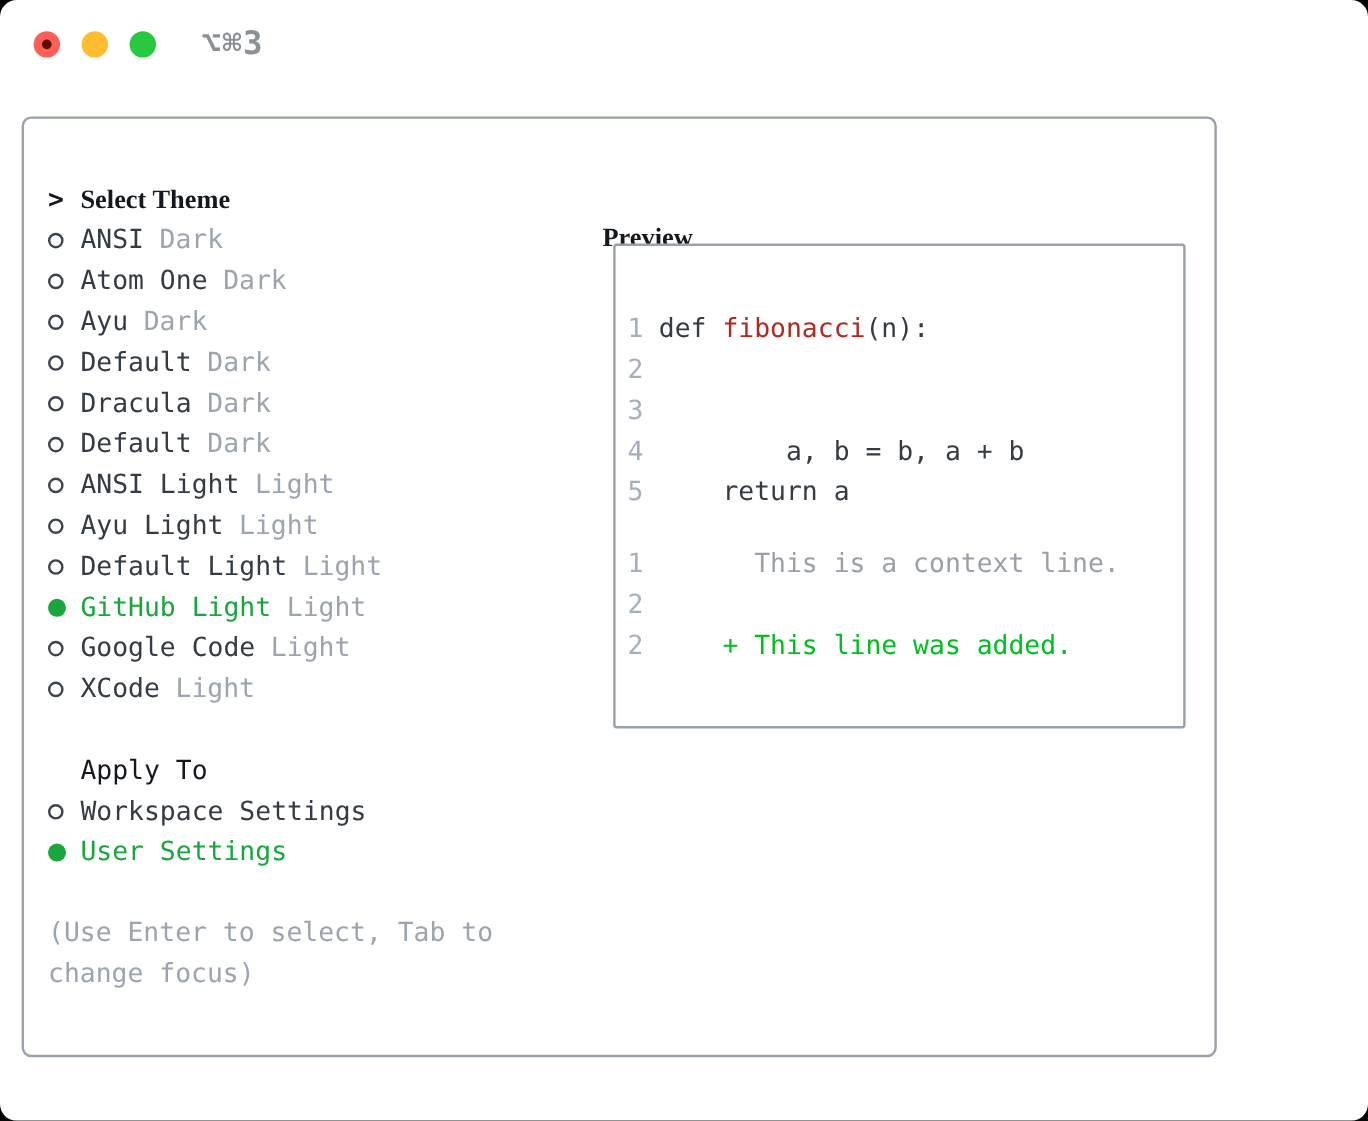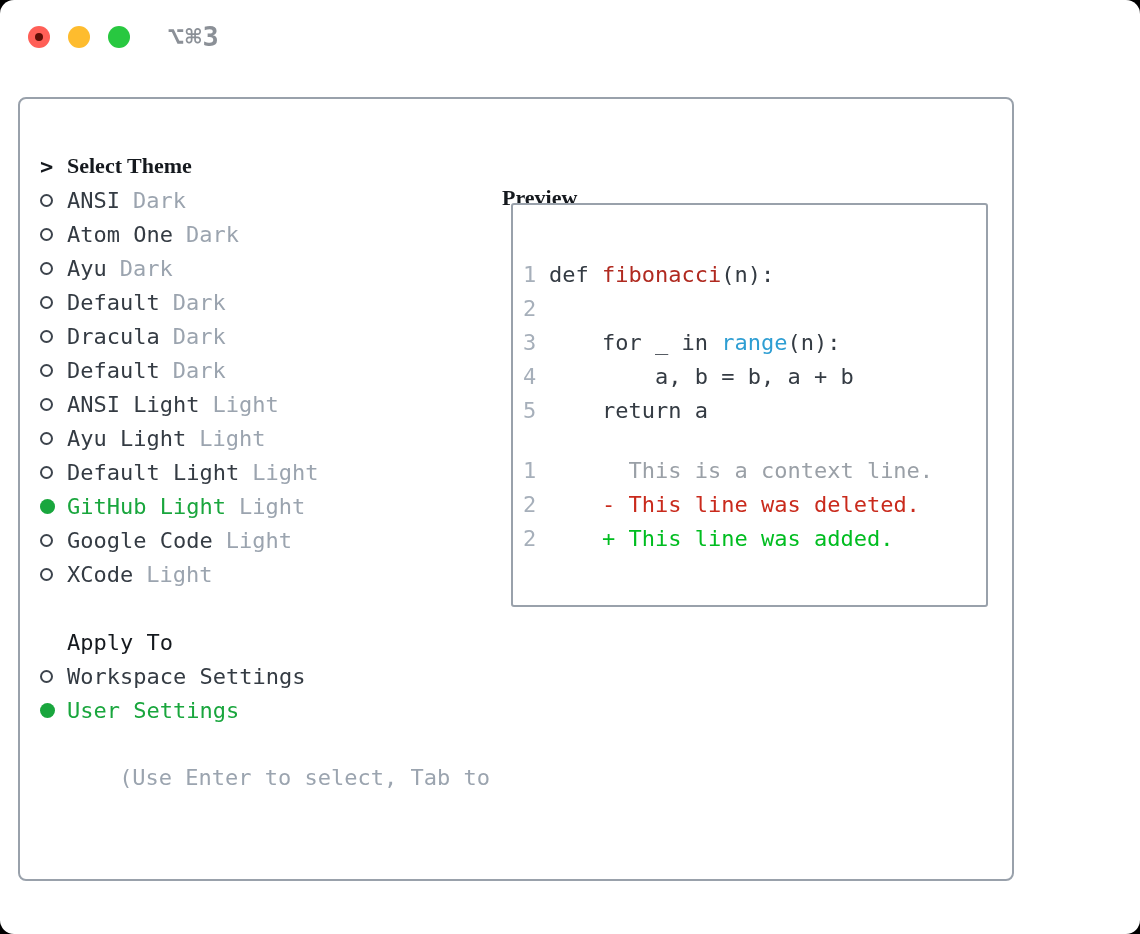--- a/index.html
+++ b/index.html
@@ -34,21 +34,21 @@
   .gutter{width:27px;flex:0 0 27px;display:flex;align-items:center;}
   .prompt{color:var(--header-black);font-weight:bold;}
   .hdr{color:var(--header-black);font-weight:bold;font-family:Liberation Serif, serif;}
   .subhdr{color:var(--header-black);}
   .ring{width:13px;height:13px;border:2px solid #3d444d;border-radius:50%;}
   .dot{width:15px;height:15px;background:var(--accent-green);border-radius:50%;}
   .tname{color:var(--text-dark);}
   .tname.sel{color:var(--accent-green);}
   .tvar{color:var(--muted-gray);margin-left:13px;}
   .spacer{height:34px;}
-  .hint{color:var(--muted-gray);line-height:34px;text-align:right;}
+  .hint{color:var(--muted-gray);line-height:34px;}
 
   
   .prevhdr{position:absolute;left:482px;top:50px;height:34px;display:flex;align-items:center;font-size:22px;margin-top:32px;}
   .pbox{position:absolute;left:491px;top:104px;width:477px;height:404px;border:2px solid var(--border-gray);border-radius:3px;background:#fff;padding:52px 0 0 10px;overflow:hidden;}
   .cline{display:flex;align-items:center;height:34px;font-size:22px;}
   .lnum{flex:0 0 13px;width:13px;text-align:right;color:var(--line-number-gray);margin-right:13px;}
   .ccode{white-space:pre;}
   .diffblock{margin-top:26px;}
   .c-plain{color:var(--text-dark);}
   .c-func{color:var(--function-red);}
@@ -98,57 +98,56 @@
         <span class="gutter"></span>
         <span class="subhdr">Apply To</span>
       </div>
       <div id="apply-list">
           <div class="row"><span class="gutter"><span class="ring"></span></span><span class="tname">Workspace Settings</span></div>
           <div class="row"><span class="gutter"><span class="dot"></span></span><span class="tname sel">User Settings</span></div>
         </div>
       <div class="spacer"></div>
       <div class="hint">
         <div>(Use Enter to select, Tab to</div>
+        <div>change focus)</div>
       </div>
     </div>
 
     <div class="prevhdr">
       <span class="hdr">Preview</span>
     </div>
 
     <div class="pbox">
       <div id="code-block">
           <div class="cline">
             <span class="lnum">1</span>
             <span class="ccode"><span class="c-plain">def </span><span class="c-func">fibonacci</span><span class="c-plain">(n):</span></span>
           </div>
           <div class="cline">
             <span class="lnum">2</span>
           </div>
           <div class="cline">
             <span class="lnum">3</span>
-            <span class="ccode"><span class="c-plain">    for _ in </span><span class="c-builtin">range</span><span class="c-plain">(n):</span></span>
           </div>
           <div class="cline">
             <span class="lnum">4</span>
             <span class="ccode"><span class="c-plain">        a, b = b, a + b</span></span>
           </div>
           <div class="cline">
             <span class="lnum">5</span>
             <span class="ccode"><span class="c-plain">    return a</span></span>
           </div>
         </div>
       <div id="diff-block" class="diffblock">
           <div class="cline">
             <span class="lnum">1</span>
             <span class="ccode"><span class="c-ctx">      This is a context line.</span></span>
           </div>
           <div class="cline">
             <span class="lnum">2</span>
-            <span class="ccode"><span class="c-plain">    </span><span class="c-del">- This line was deleted.</span></span>
           </div>
           <div class="cline">
             <span class="lnum">2</span>
             <span class="ccode"><span class="c-plain">    </span><span class="c-add">+ This line was added.</span></span>
           </div>
         </div>
     </div>
 
   </div>
 </div>

